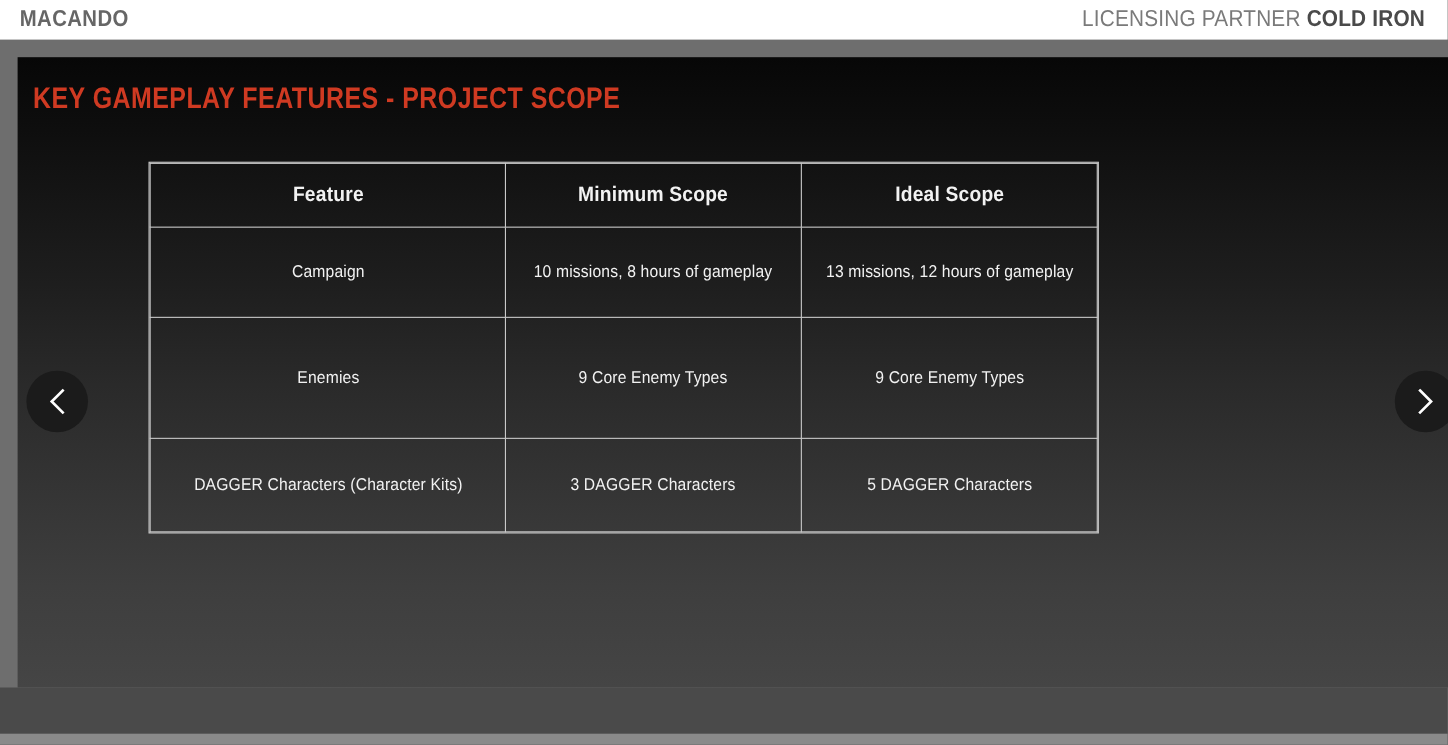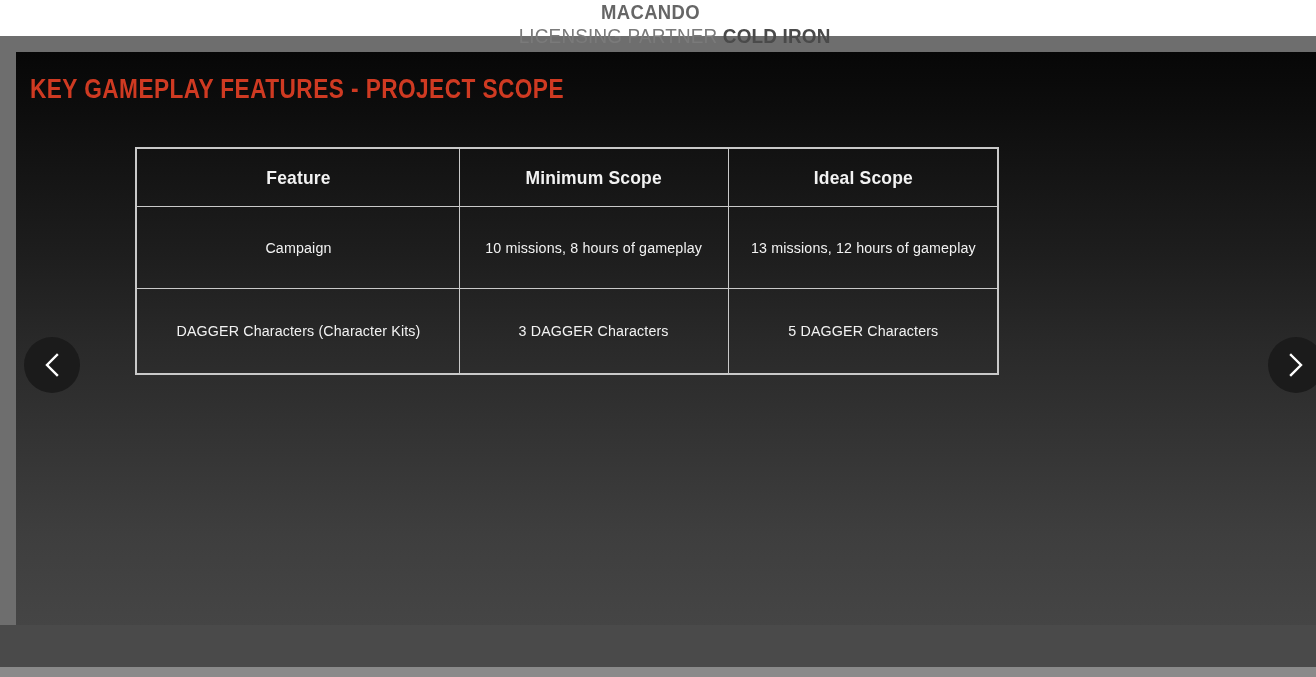--- a/index.html
+++ b/index.html
@@ -9,21 +9,20 @@
     font-family:"Liberation Sans", sans-serif;
     overflow:hidden;
   }
 
   
   .topbar{
     position:absolute; left:0; top:0; width:1316px; height:36px;
     background:#ffffff;
     display:flex; align-items:center; justify-content:space-between;
     padding:0 20px 0 18px;
-    flex-direction:column;
   }
   .brand{
     font-size:21px; font-weight:bold; color:#666666;
     letter-spacing:.4px;
     transform:scaleX(.88); transform-origin:left center;
     white-space:nowrap;
   }
   .partner{
     font-size:21px; color:#7a7a7a; white-space:nowrap;
     transform:scaleX(.9); transform-origin:right center;
@@ -122,20 +121,25 @@
           <th class="col-min">Minimum Scope</th>
           <th class="col-ideal">Ideal Scope</th>
         </tr>
       </thead>
       <tbody>
         <tr class="r-tall">
           <td>Campaign</td>
           <td>10 missions, 8 hours of gameplay</td>
           <td>13 missions, 12 hours of gameplay</td>
         </tr>
+        <tr class="r-huge">
+          <td>Enemies</td>
+          <td>9 Core Enemy Types</td>
+          <td>9 Core Enemy Types</td>
+        </tr>
         <tr class="r-med">
           <td>DAGGER Characters (Character Kits)</td>
           <td>3 DAGGER Characters</td>
           <td>5 DAGGER Characters</td>
         </tr>
       </tbody>
     </table>
   </div>
 
   <div class="nav prev">

